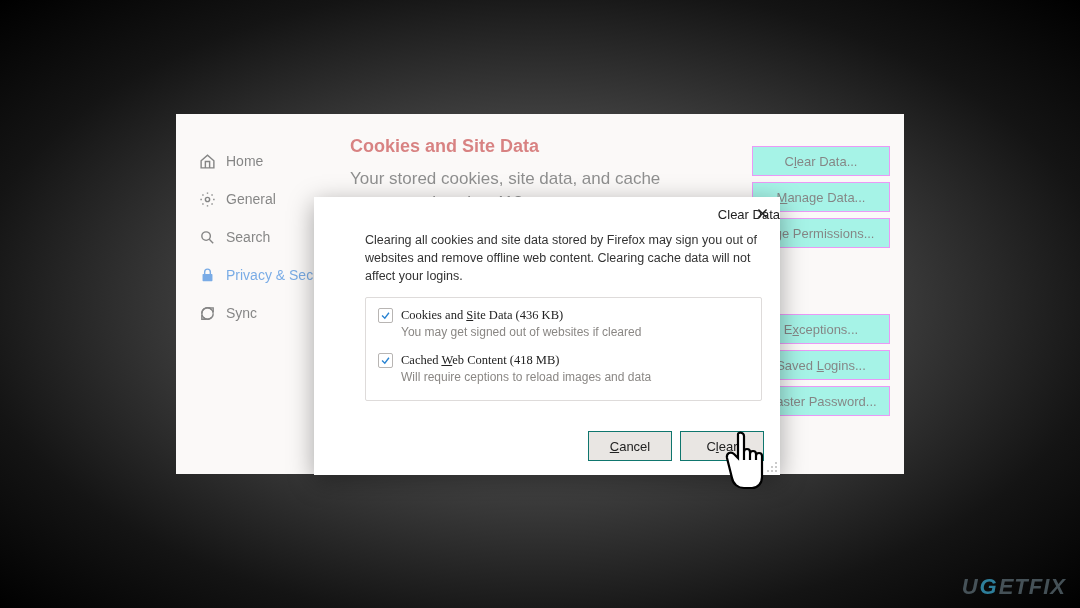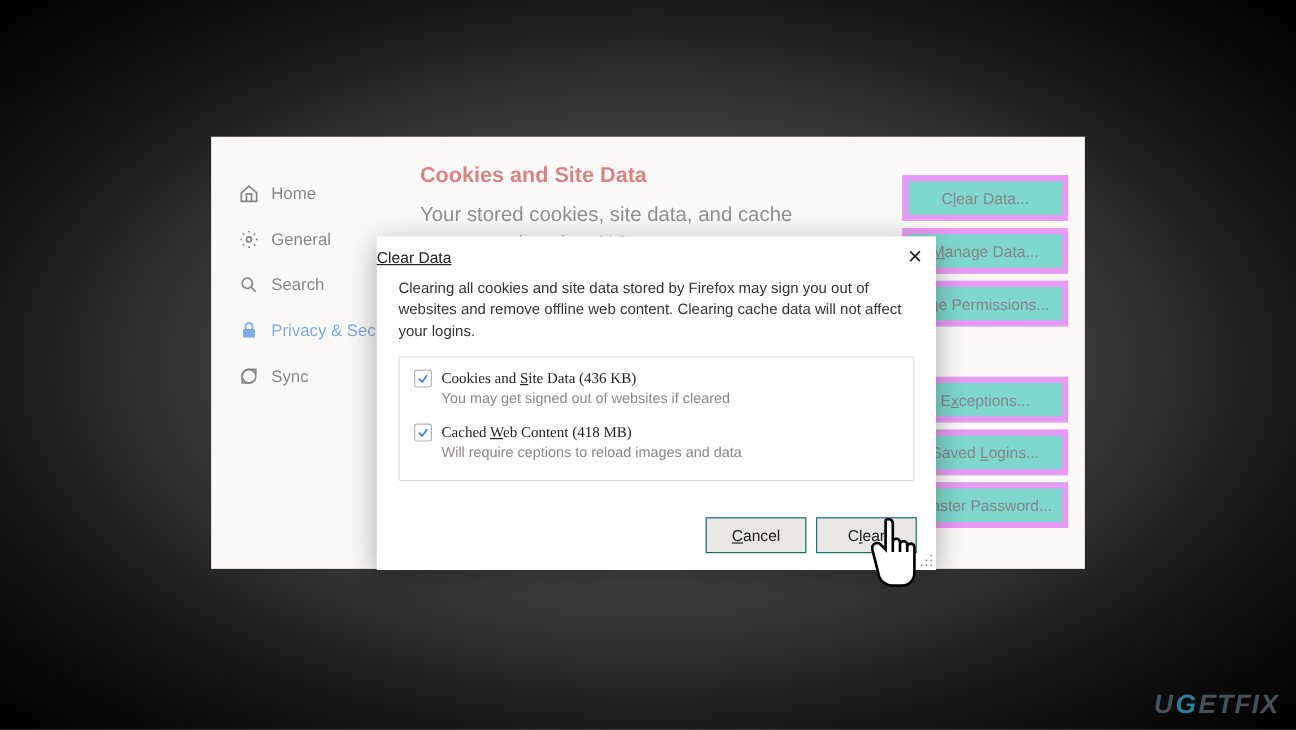--- a/index.html
+++ b/index.html
@@ -63,22 +63,22 @@
   .side-buttons {
     position: absolute;
     right: 14px;
     top: 32px;
     width: 138px;
     display: flex;
     flex-direction: column;
   }
   .side-buttons.group2 { top: 200px; }
   .btn {
-    background: #14b8a6;
-    border: 5px solid #d946ef;
+    background: #5eead4;
+    border: 1px solid #d946ef;
     height: 28px;
     font-size: 13px;
     color: #222;
     margin-bottom: 6px;
     display: flex;
     align-items: center;
     justify-content: center;
     padding: 0 6px;
   }
   .overlay {
@@ -104,38 +104,38 @@
   }
   .dlg-title-row {
     height: 34px;
     display: flex;
     align-items: center;
     position: relative;
     border-bottom: 0;
   }
   .dlg-title {
     flex: 1;
-    text-align: left;
+    text-align: right;
     font-size: 13px;
-    text-decoration: underline;
   }
   .dlg-close {
     position: absolute;
     right: 6px;
     top: 4px;
     width: 24px;
     height: 24px;
     display: flex;
     align-items: center;
     justify-content: center;
     font-size: 15px;
     cursor: pointer;
   }
   .dlg-body {
     padding: 0 18px 16px 18px;
+    margin-left: 33px;
   }
   .dlg-msg {
     font-size: 12.5px;
     color: #333;
     line-height: 1.45;
     margin: 0 0 12px 0;
   }
   .opt-box {
     border: 1px solid #dedbda;
     border-radius: 2px;

